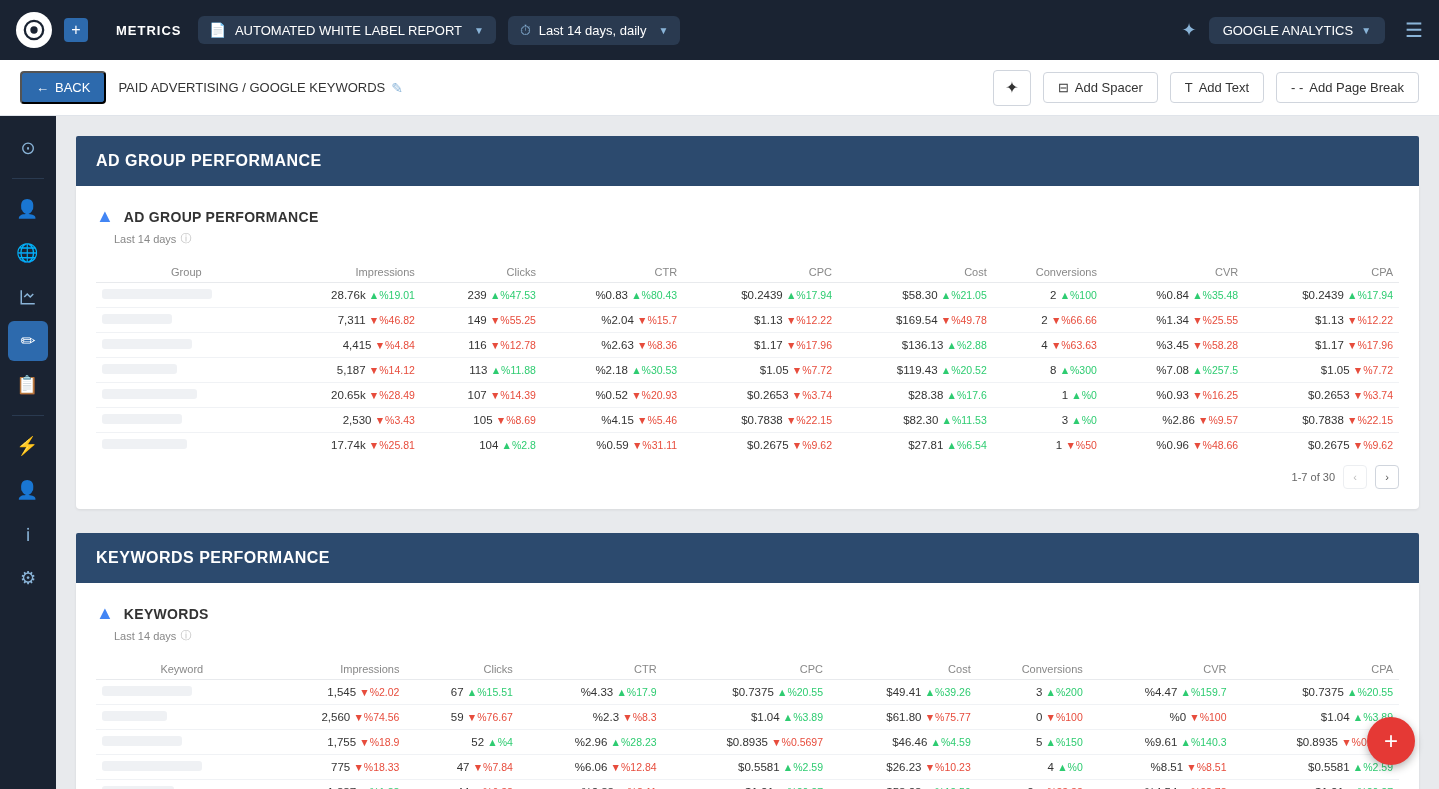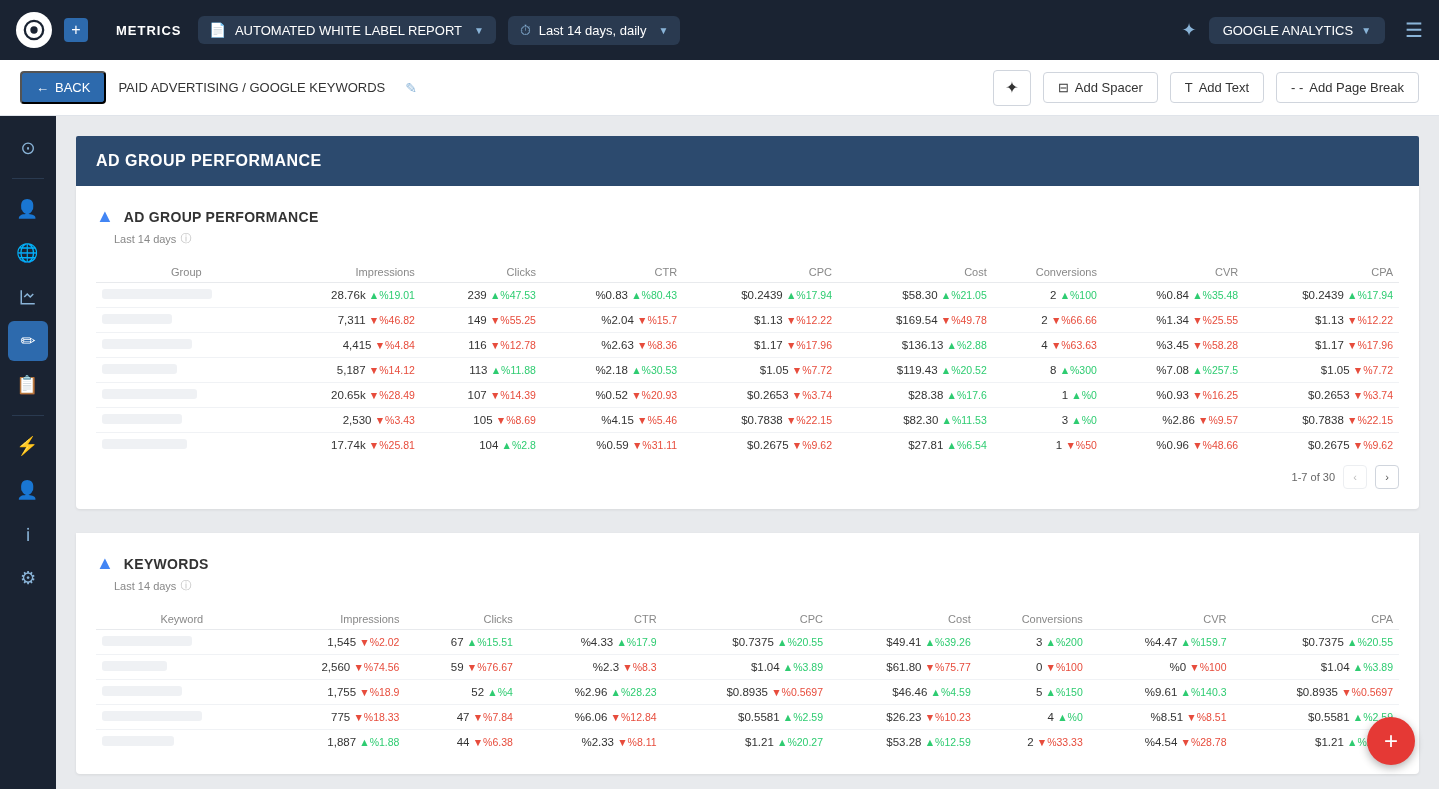--- a/index.html
+++ b/index.html
@@ -27,21 +27,21 @@
     }
     .hamburger { color: #8ab4d8; font-size: 20px; cursor: pointer; margin-left: 8px; }
 
     
     .sub-nav {
       display: flex; align-items: center; height: 56px; background: #fff; border-bottom: 1px solid #e0e4ea; padding: 0 20px; gap: 12px;
     }
     .back-btn {
       background: #2d6aad; color: #fff; border-radius: 4px; padding: 7px 14px; display: flex; align-items: center; gap: 6px; font-size: 13px; cursor: pointer; font-weight: 500;
     }
-    .breadcrumb { font-size: 13px; color: #333; font-weight: 500; display: flex; align-items: flex-start; gap: 20px; }
+    .breadcrumb { font-size: 13px; color: #333; font-weight: 500; display: flex; align-items: flex-start; gap: 6px; }
     .breadcrumb .edit-icon { color: #8ab4d8; cursor: pointer; font-size: 14px; }
     .sub-nav-spacer { flex: 1; }
     .action-btn {
       border: 1px solid #d0d5dd; background: #fff; border-radius: 4px; padding: 7px 14px; display: flex; align-items: center; gap: 6px; font-size: 13px; cursor: pointer; color: #333;
     }
     .magic-btn {
       border: 1px solid #d0d5dd; background: #fff; border-radius: 4px; width: 38px; height: 36px; display: flex; align-items: center; justify-content: center; cursor: pointer;
     }
 
     
@@ -300,20 +300,23 @@
         </table>
         <div class="pagination">
           <span>1-7 of 30</span>
           <div class="pg-btn disabled">‹</div>
           <div class="pg-btn">›</div>
         </div>
       </div>
     </div>
 
     <div class="section-block">
+      <div class="section-header">
+        <span>KEYWORDS PERFORMANCE</span>
+      </div>
       <div class="card">
         <div class="card-header">
           <span style="color:#4285f4;font-size:18px;font-weight:bold;">▲</span>
           <span class="card-title">KEYWORDS</span>
         </div>
         <div class="card-subtitle">
           <span>Last 14 days</span>
           <span style="color:#bbb;">ⓘ</span>
         </div>
         <table class="data-table">

